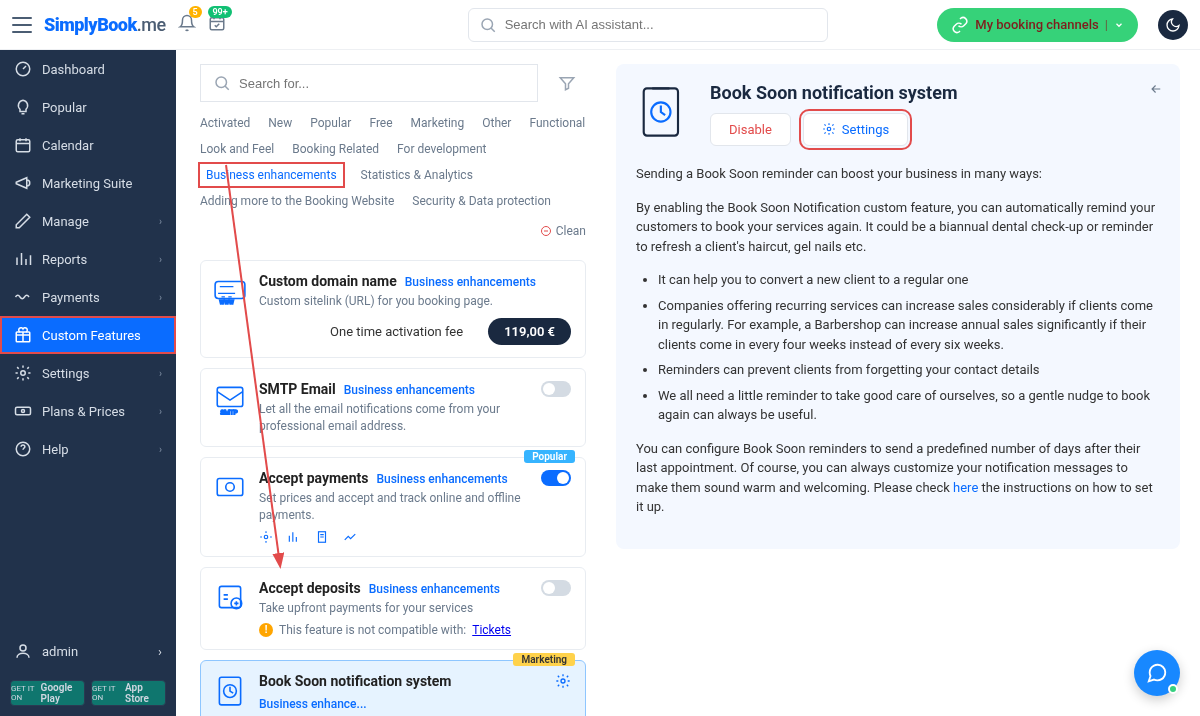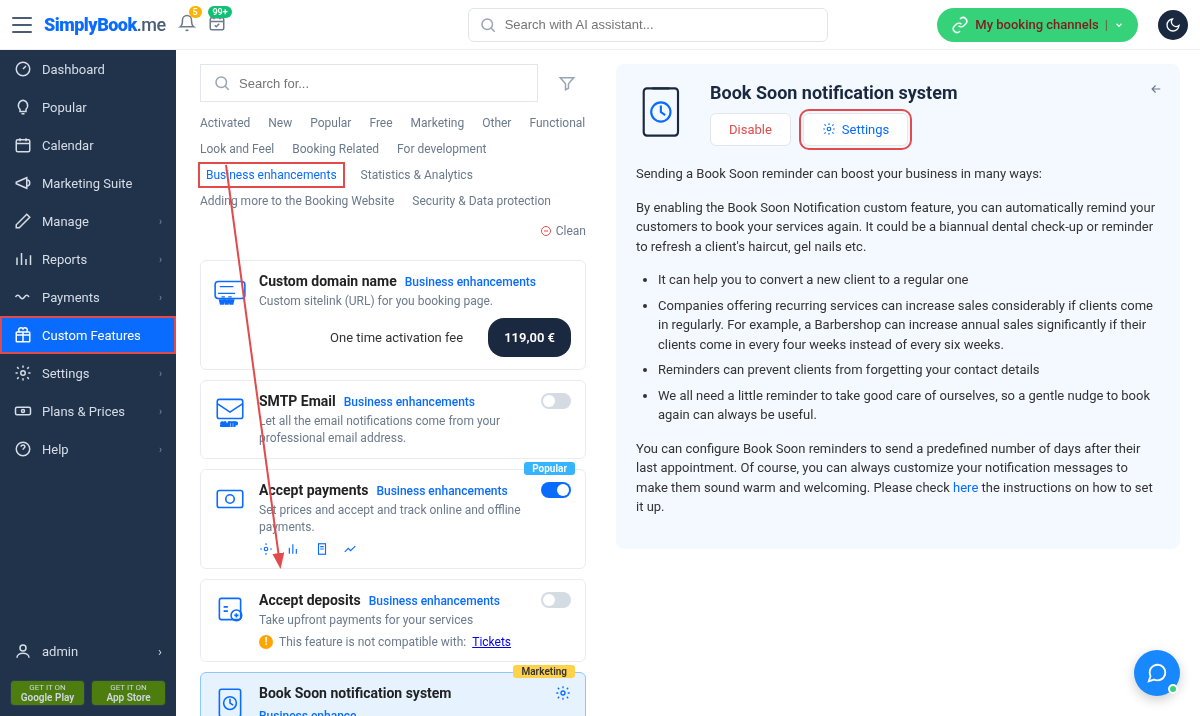--- a/index.html
+++ b/index.html
@@ -24,21 +24,21 @@
 
 .main { display: flex; height: 666px; }
 .sidebar { width: 176px; background: #21324b; color: #d6dde6; display: flex; flex-direction: column; }
 .nav { flex: 1; }
 .nav-item { display: flex; align-items: center; padding: 10px 14px; font-size: 13px; gap: 10px; cursor: pointer; position: relative; }
 .nav-item .chev { margin-left: auto; font-size: 10px; color: #7f8ea3; }
 .nav-item.active { background: #0a6cff; color: #fff; }
 .nav-item.highlight { outline: 2px solid #e24b4b; outline-offset: -2px; }
 .nav-section { margin-top: auto; padding: 10px 14px; font-size: 13px; display:flex; align-items:center; gap: 10px; }
 .store-badges { display: flex; gap: 6px; padding: 10px; }
-.store-badges .store { flex:1; height: 26px; background: #4d7c0f; border: 1px solid #2a3a52; border-radius: 4px; font-size: 8px; color: #cfd7e1; display:flex; flex-direction:column; justify-content:center; align-items:center; }
+.store-badges .store { flex:1; height: 26px; background: #0f766e; border: 1px solid #2a3a52; border-radius: 4px; font-size: 8px; color: #cfd7e1; display:flex; flex-direction:row; justify-content:center; align-items:center; }
 
 
 .center { width: 420px; padding: 14px 10px 14px 24px; overflow-y: auto; position: relative; }
 .search-row { display: flex; gap: 10px; margin-bottom: 10px; }
 .search-box { flex: 1; height: 38px; border: 1px solid #e2e6ec; border-radius: 0; display: flex; align-items: center; padding: 0 12px; gap: 8px; color: #9aa5b3; }
 .search-box input { border: none; outline: none; flex: 1; font-size: 13px; }
 .filter-icon { width: 38px; display: flex; align-items: center; justify-content: center; color: #9aa5b3; cursor: pointer; }
 .filter-tabs { display: flex; flex-wrap: wrap; gap: 4px 18px; margin-bottom: 14px; font-size: 12px; }
 .filter-tabs span { color: #6b7a8c; padding: 4px 0; cursor: pointer; }
 .filter-tabs span.active { color: #0a6cff; }
@@ -48,21 +48,21 @@
 .feature-card { border: 1px solid #e8ecf1; border-radius: 6px; padding: 12px 14px 12px 12px; display: flex; gap: 12px; margin-bottom: 10px; position: relative; background:#fff; }
 .feature-card.selected { background: #e6f3ff; border-color: #8ec6ff; }
 .feature-icon { width: 34px; height: 34px; flex-shrink: 0; color:#0a6cff; display:flex; align-items:center; justify-content:center; }
 .feature-body { flex: 1; }
 .feature-title-row { display:flex; align-items:baseline; gap:8px; flex-wrap:wrap; }
 .feature-title { font-weight: 700; font-size: 14px; color: #222; }
 .feature-cat { font-size: 12px; color: #0a6cff; font-weight: 500; }
 .feature-desc { font-size: 12px; color: #6b7a8c; margin-top: 4px; line-height: 1.4; }
 .price-row { display: flex; justify-content: flex-end; align-items:center; gap: 25px; margin-top: 8px; }
 .price-label { font-size: 13px; color: #333; }
-.price-pill { background: #1a2940; color:#fff; border-radius: 16px; padding: 12px 16px; font-weight:600; font-size:13px; }
+.price-pill { background: #1a2940; color:#fff; border-radius: 16px; padding: 6px 16px; font-weight:600; font-size:13px; }
 .toggle { width: 30px; height: 16px; border-radius: 10px; background: #d4dbe3; position: relative; }
 .toggle::after { content:""; position:absolute; width: 12px; height: 12px; border-radius:50%; background:#fff; top:2px; left:2px; }
 .toggle.on { background: #0a6cff; }
 .toggle.on::after { left: 16px; }
 .card-badge { position:absolute; top:-8px; right:10px; font-size:10px; padding:1px 8px; border-radius:3px; font-weight:600; }
 .card-badge.popular { background:#36b4ff; color:#fff; }
 .card-badge.marketing { background:#ffd24b; color:#333; }
 .toolbar-icons { display:flex; gap:14px; margin-top: 6px; color:#0a6cff; align-items:center; }
 .warning-row { display:flex; align-items:center; gap:6px; margin-top:6px; font-size:12px; color:#6b7a8c; }
 .warning-row .warn { width:14px; height:14px; border-radius:50%; background:#ffa500; color:#fff; font-size:10px; display:flex; align-items:center; justify-content:center; font-weight:700; }

